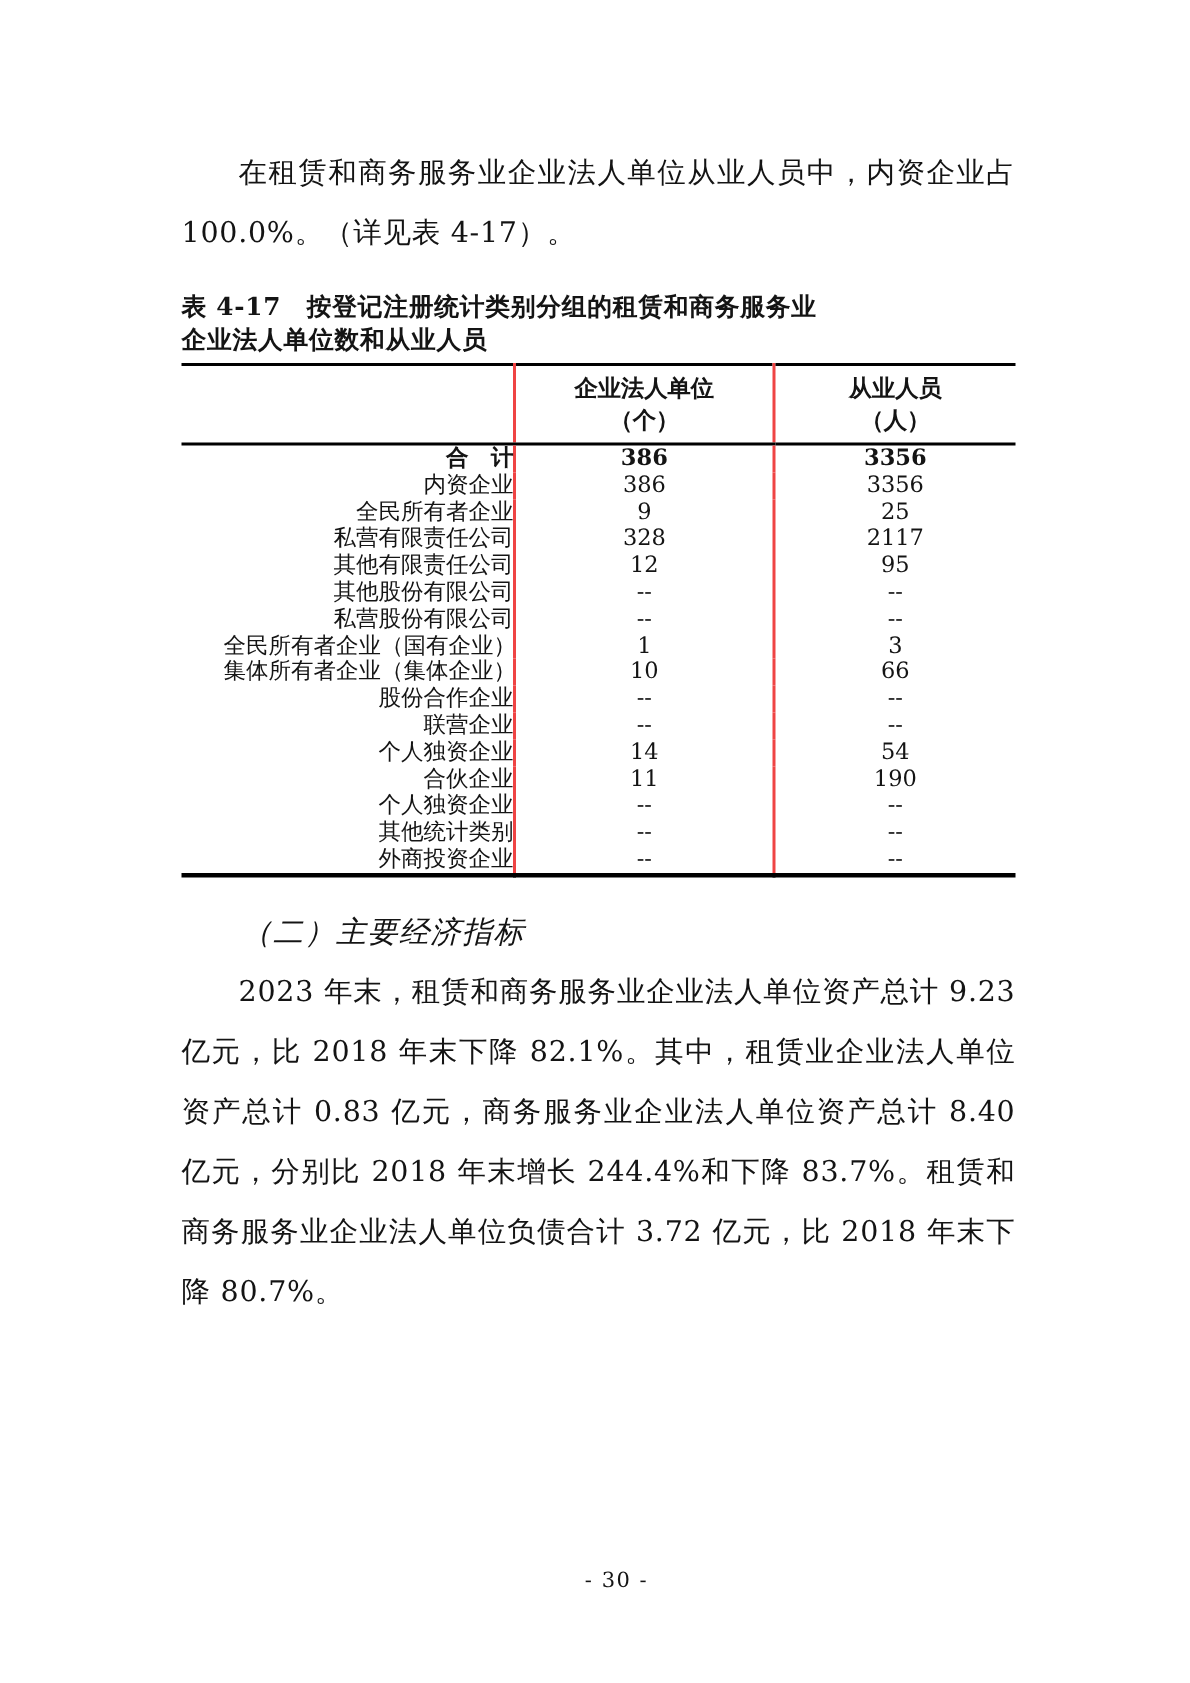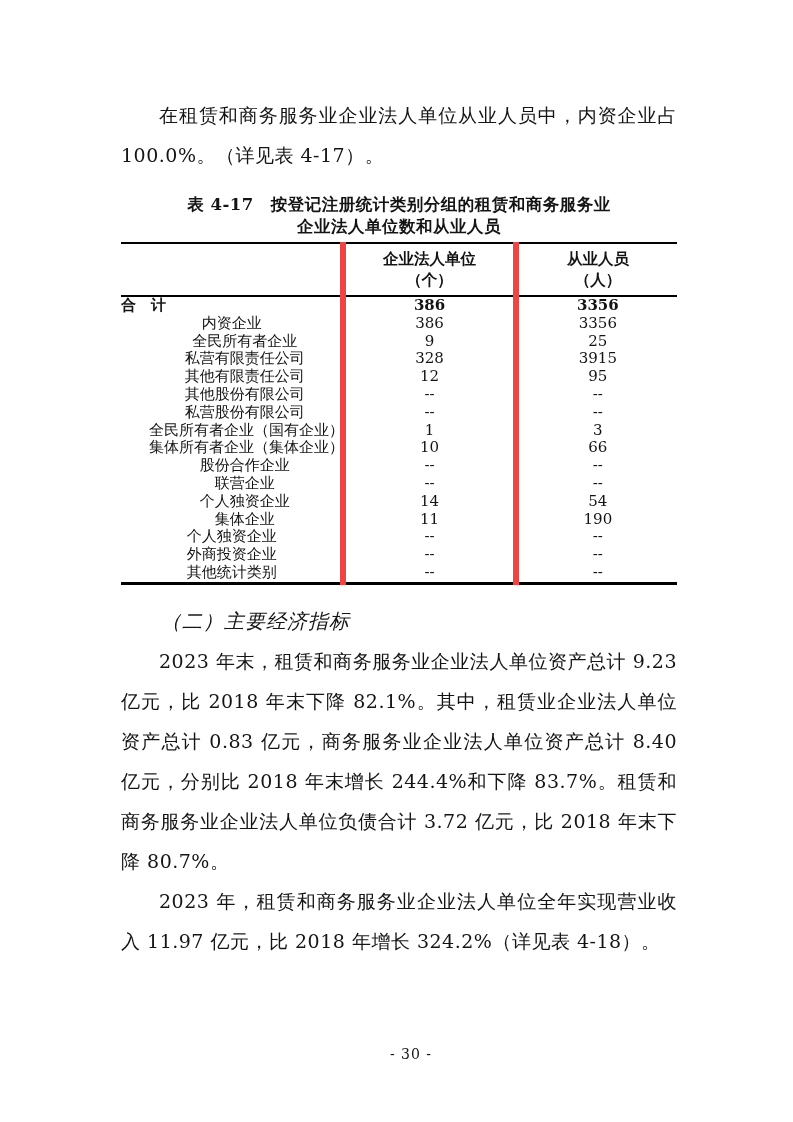--- a/index.html
+++ b/index.html
@@ -29,21 +29,20 @@
     font-size: 19px;
     line-height: 40px;
     text-align: justify;
     text-indent: 2em;
     letter-spacing: 0.5px;
   }
   .intro { margin-top: 95px; }
 
   .tbl-title {
     margin-top: 19px;
-    text-align: center;
     font-weight: bold;
     font-size: 16.5px;
     line-height: 22px;
     letter-spacing: 0.5px;
   }
 
   table.stats {
     width: 100%;
     margin-top: 4px;
     border-collapse: collapse;
@@ -59,32 +58,32 @@
     font-weight: bold;
     font-size: 15.5px;
     line-height: 21px;
     padding: 4px 0 5px 0;
     border-bottom: 2px solid #000;
     text-align: center;
     vertical-align: middle;
   }
   table.stats th.vline,
   table.stats td.val {
-    border-left: 6px solid #ef4444;
+    border-left: 2px solid #ef4444;
   }
   table.stats td {
     font-size: 15px;
     line-height: 17.8px;
     height: 17.8px;
     padding: 0;
     vertical-align: middle;
   }
-  table.stats td.lbl { text-align: center; padding-left: 2px; white-space: nowrap; }
+  table.stats td.lbl { text-align: right; padding-left: 2px; white-space: nowrap; }
   table.stats td.lbl.ind { padding-left: 28px; }
-  table.stats td.lbl.ctr { text-align: left; padding-left: 0; }
+  table.stats td.lbl.ctr { text-align: right; padding-left: 0; }
   table.stats td.val { text-align: center; }
   table.stats tr.total td { font-weight: bold; }
 
   .section-heading {
     margin: 0;
     margin-top: 16px;
     font-size: 20px;
     line-height: 40px;
     text-indent: 2em;
     font-style: italic;
@@ -146,21 +145,21 @@
             <td class="val">3356</td>
           </tr>
           <tr>
             <td class="lbl ind">全民所有者企业</td>
             <td class="val">9</td>
             <td class="val">25</td>
           </tr>
           <tr>
             <td class="lbl ind">私营有限责任公司</td>
             <td class="val">328</td>
-            <td class="val">3915</td>
+            <td class="val">2117</td>
           </tr>
           <tr>
             <td class="lbl ind">其他有限责任公司</td>
             <td class="val">12</td>
             <td class="val">95</td>
           </tr>
           <tr>
             <td class="lbl ind">其他股份有限公司</td>
             <td class="val">--</td>
             <td class="val">--</td>
@@ -189,44 +188,43 @@
             <td class="lbl ind">联营企业</td>
             <td class="val">--</td>
             <td class="val">--</td>
           </tr>
           <tr>
             <td class="lbl ind">个人独资企业</td>
             <td class="val">14</td>
             <td class="val">54</td>
           </tr>
           <tr>
-            <td class="lbl ind">集体企业</td>
+            <td class="lbl ind">合伙企业</td>
             <td class="val">11</td>
             <td class="val">190</td>
           </tr>
           <tr>
             <td class="lbl">个人独资企业</td>
             <td class="val">--</td>
             <td class="val">--</td>
           </tr>
           <tr>
+            <td class="lbl">其他统计类别</td>
+            <td class="val">--</td>
+            <td class="val">--</td>
+          </tr>
+          <tr>
             <td class="lbl">外商投资企业</td>
-            <td class="val">--</td>
-            <td class="val">--</td>
-          </tr>
-          <tr>
-            <td class="lbl">其他统计类别</td>
             <td class="val">--</td>
             <td class="val">--</td>
           </tr>
         </tbody>
     </table>
 
     <p class="section-heading">（二）主要经济指标</p>
 
     <p class="para">2023 年末，租赁和商务服务业企业法人单位资产总计 9.23 亿元，比 2018 年末下降 82.1%。其中，租赁业企业法人单位资产总计 0.83 亿元，商务服务业企业法人单位资产总计 8.40 亿元，分别比 2018 年末增长 244.4%和下降 83.7%。租赁和商务服务业企业法人单位负债合计 3.72 亿元，比 2018 年末下降 80.7%。</p>
 
-    <p class="para">2023 年，租赁和商务服务业企业法人单位全年实现营业收入 11.97 亿元，比 2018 年增长 324.2%（详见表 4-18）。</p>
 
   </div>
 
   <div class="footer">- 30 -</div>
 </div>
 
 </body></html>

